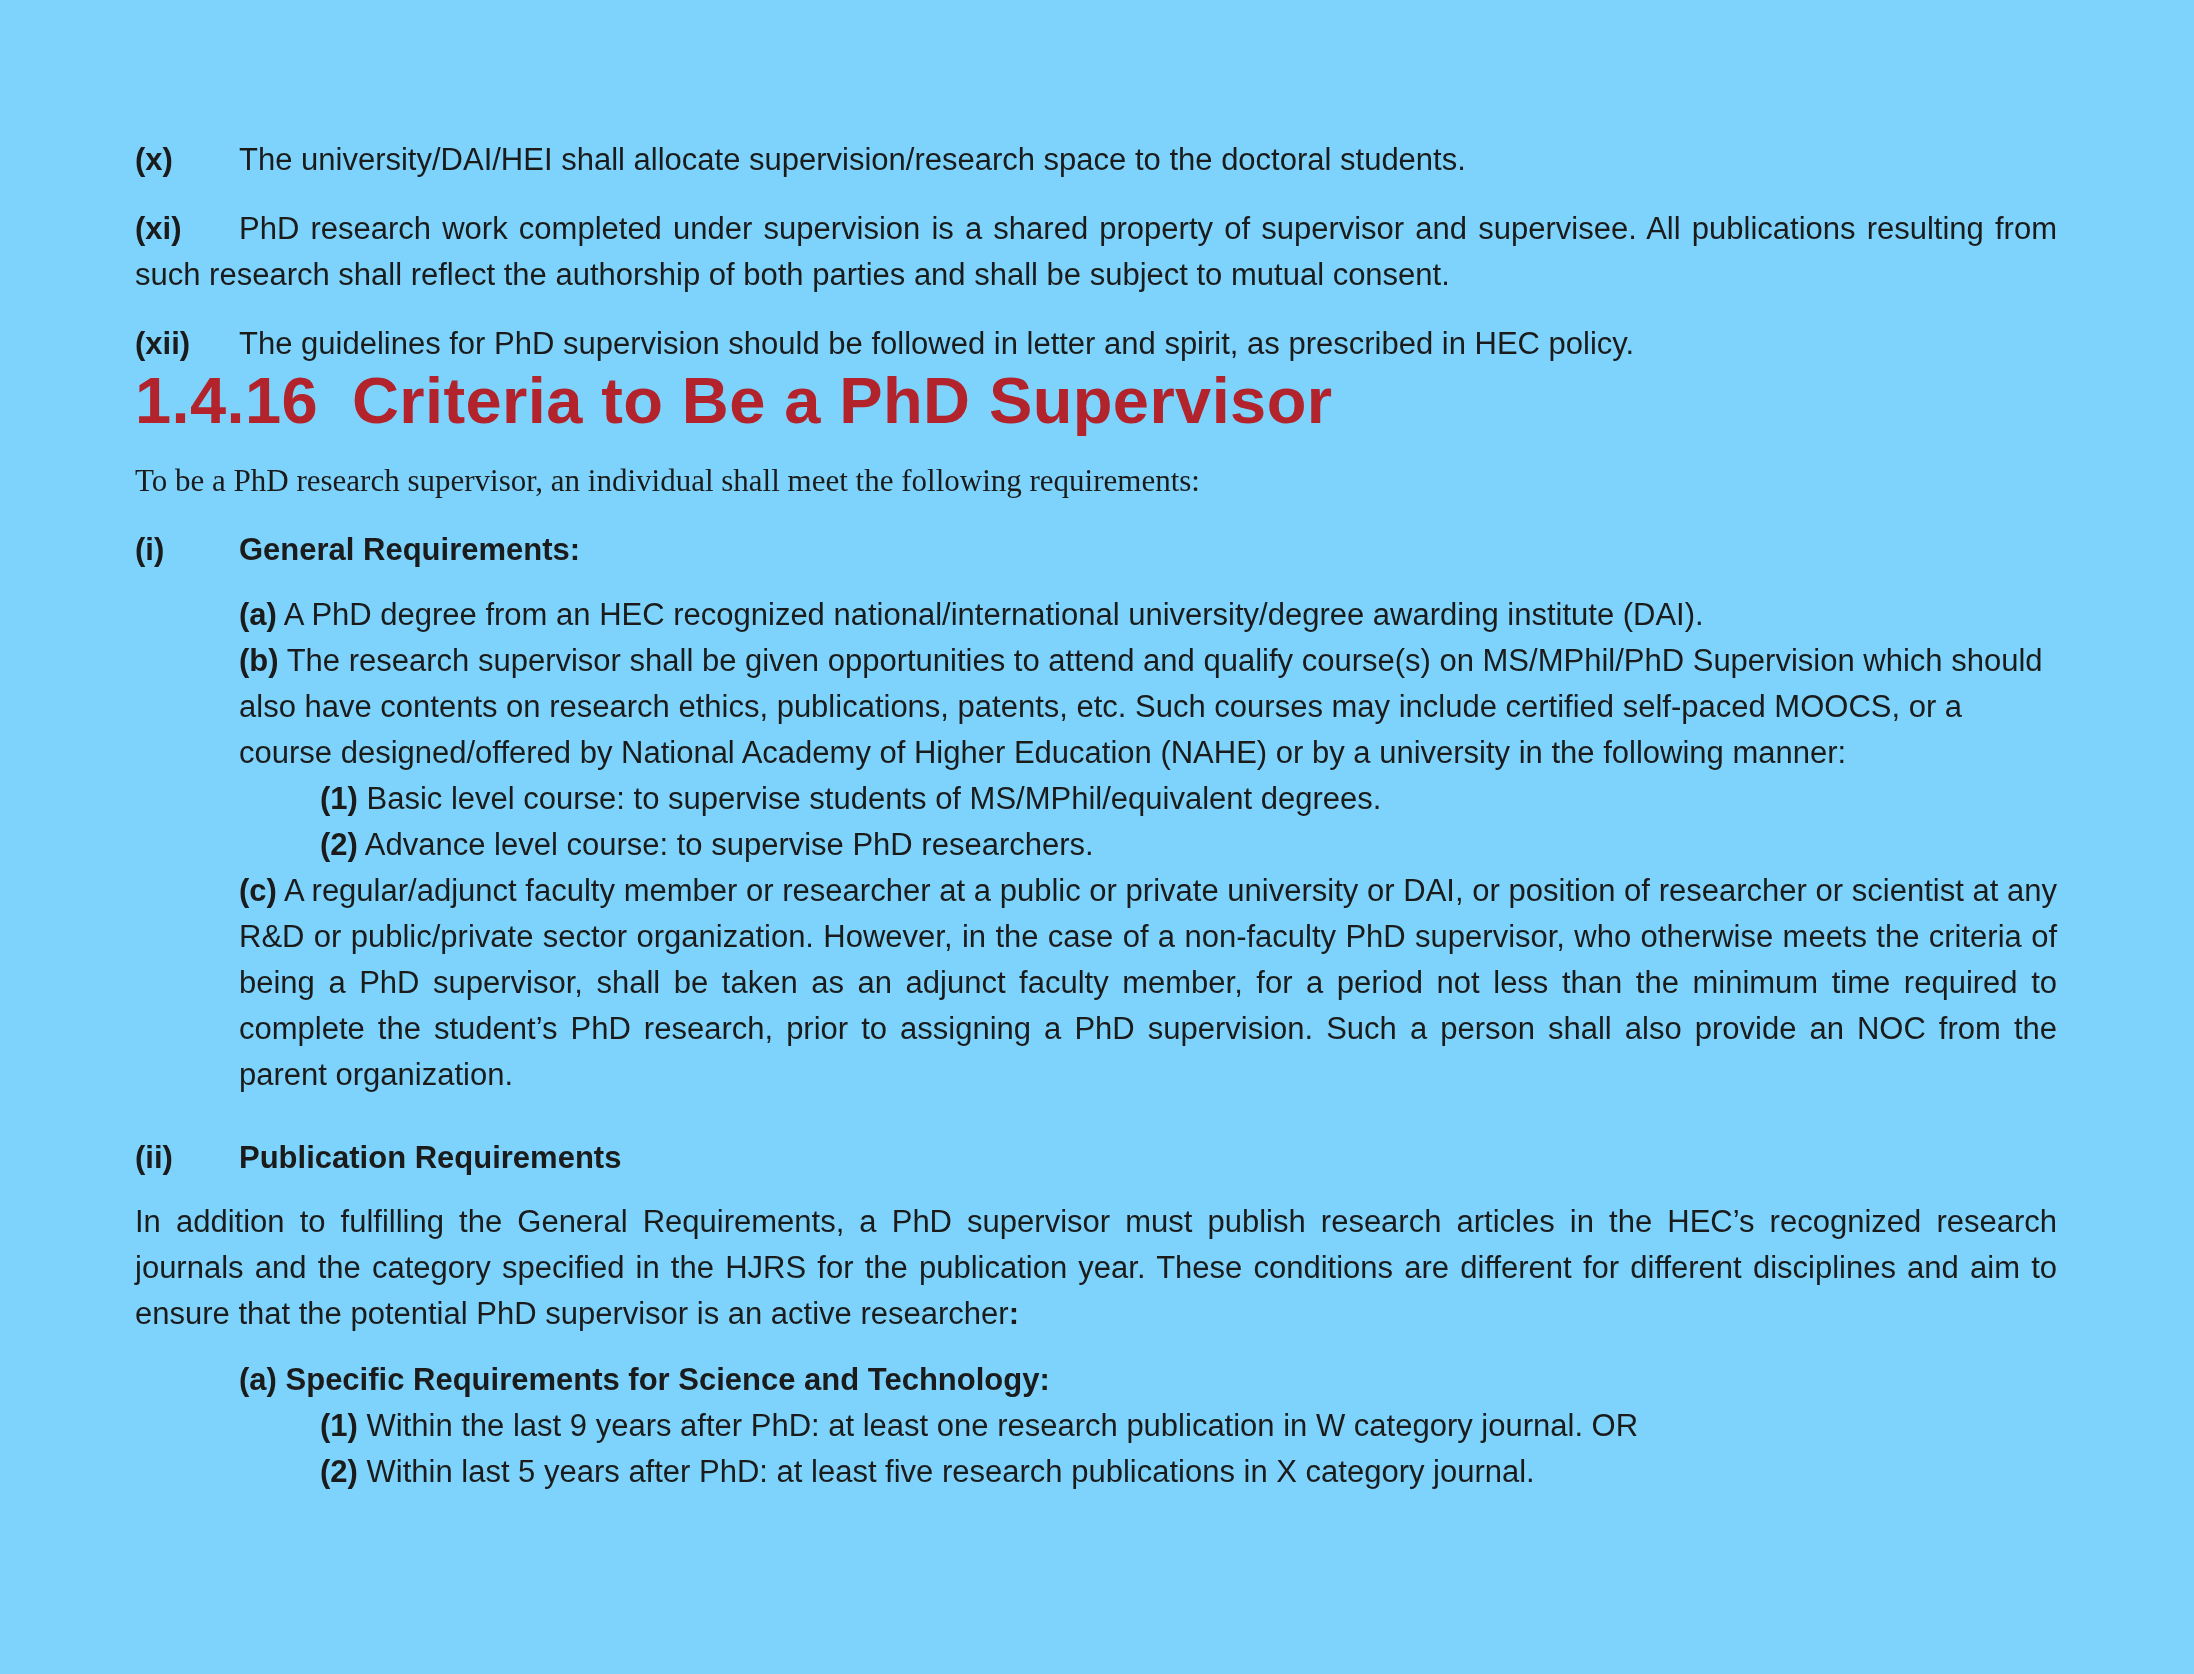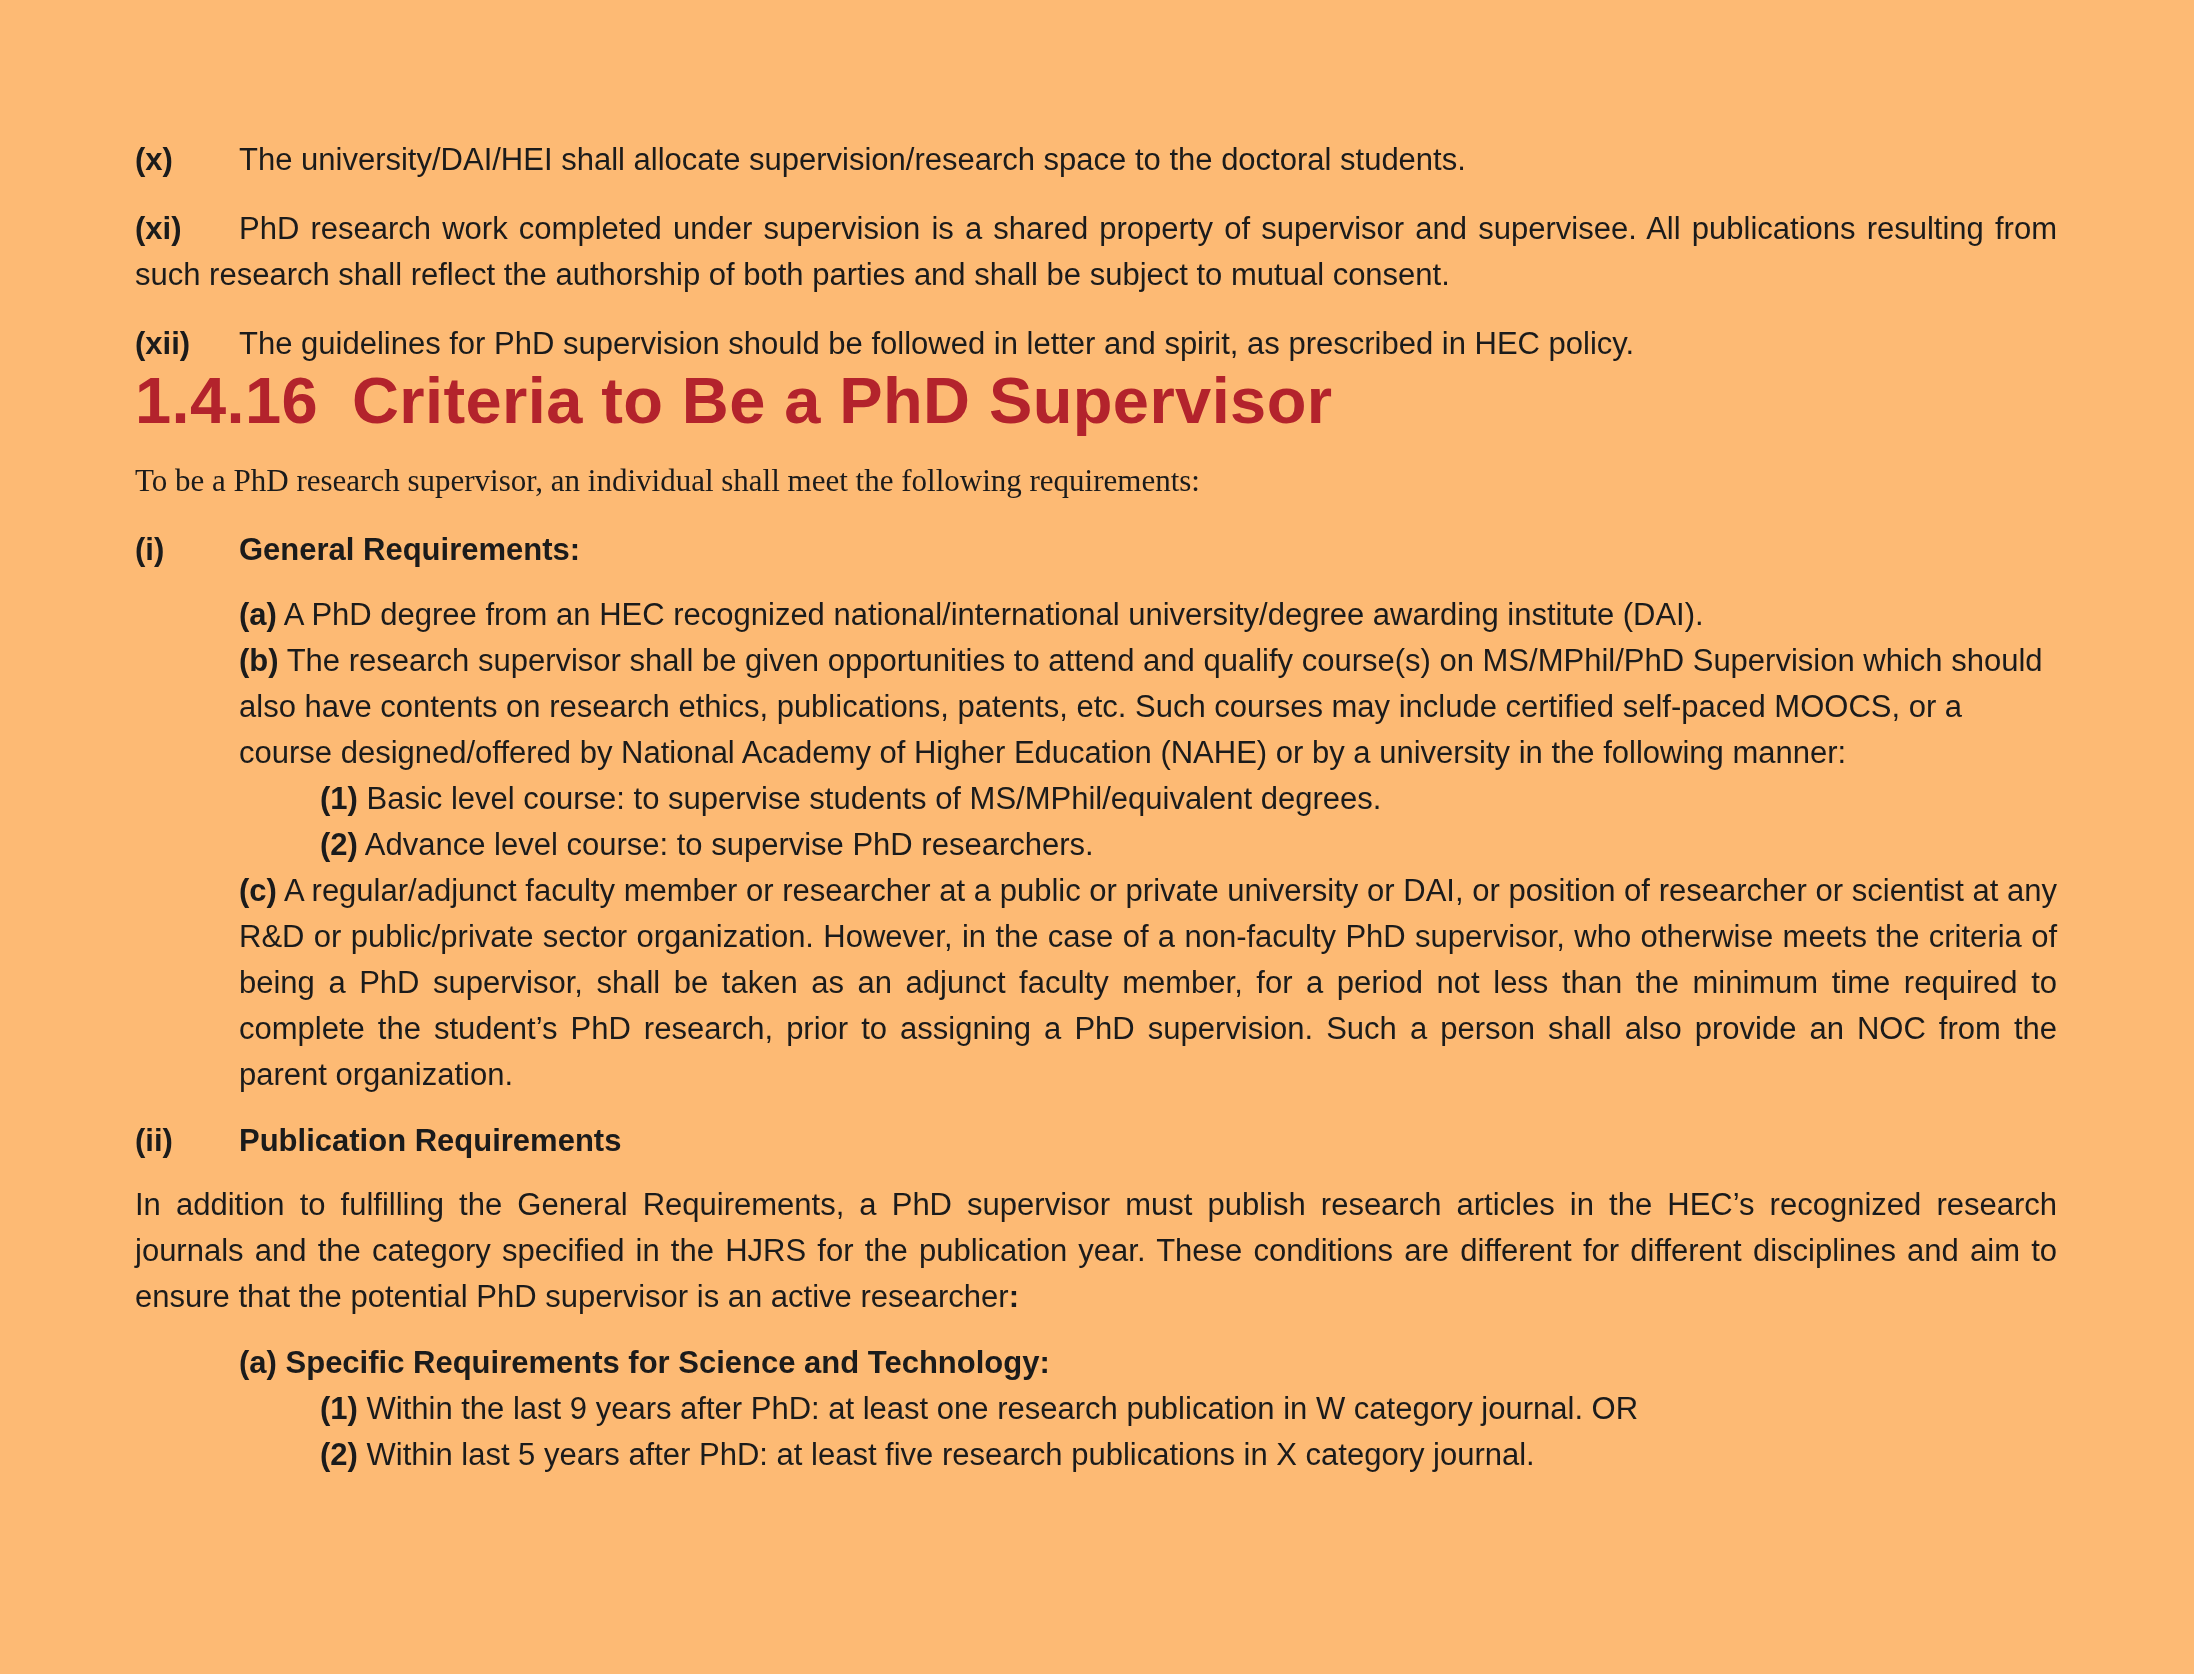--- a/index.html
+++ b/index.html
@@ -1,21 +1,21 @@
 <!DOCTYPE html>
 <html style="font-size:12.3px"><head>
 <meta charset="utf-8">
 <style>
   html, body { margin: 0; padding: 0; background: #ffffff; }
   .page {
     position: relative;
     width: 2194px;
     height: 1675px;
     box-sizing: border-box;
-    background: #fdba74;
+    background: #7dd3fc;
     padding: 137px 137px 0 135px;
     font-family: "Liberation Sans", sans-serif;
     font-size: 31px;
     line-height: 46px;
     color: #1b1b1b;
     overflow: hidden;
   }
   p { margin: 0; }
   .bold { font-weight: 700; }
   .just { text-align: justify; }
@@ -36,21 +36,21 @@
     letter-spacing: 0.4px;
   }
   .hnum { display: inline-block; min-width: 217px; }
   .intro { margin-bottom: 23px; font-family: Liberation Serif, serif; }
   .sechead { margin-bottom: 18.5px; }
   
   .block1 { padding-left: 104px; }
   .block1 p { margin: 0; }
   .sub-item { padding-left: 81px; }
   .im { font-weight: 700; }
-  .after-block { margin-bottom: 20px; }
+  .after-block { margin-bottom: 37px; }
   .pubintro { margin-bottom: 20px; }
 </style>
 </head>
 <body>
 
 <div class="page">
 
   <p class="clause"><span class="marker">(x)</span><span>The university/DAI/HEI shall allocate supervision/research space to the doctoral students.</span></p>
 
   <p class="clause just"><span class="marker">(xi)</span><span>PhD research work completed under supervision is a shared property of supervisor and supervisee. All publications resulting from such research shall reflect the authorship of both parties and shall be subject to mutual consent.</span></p>

